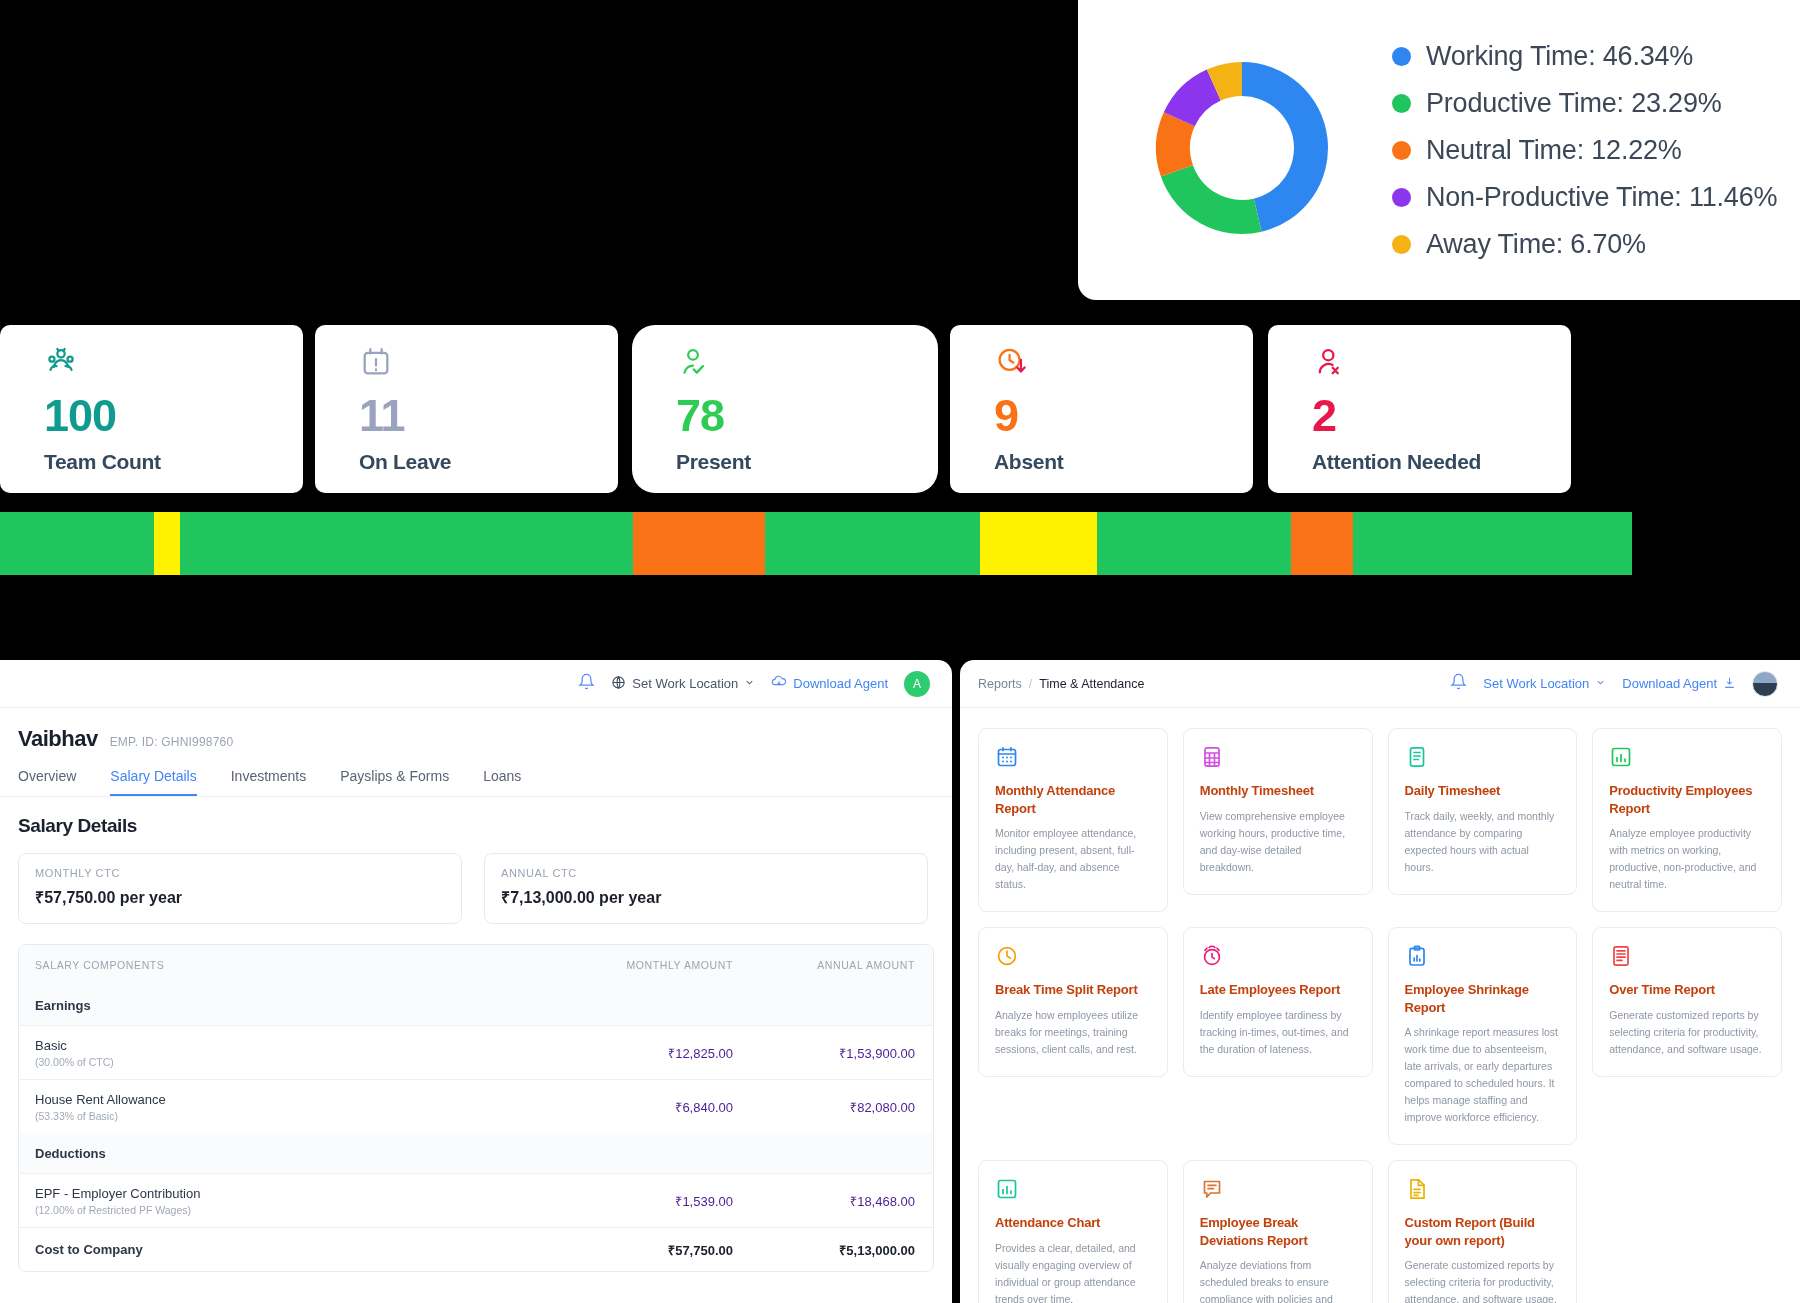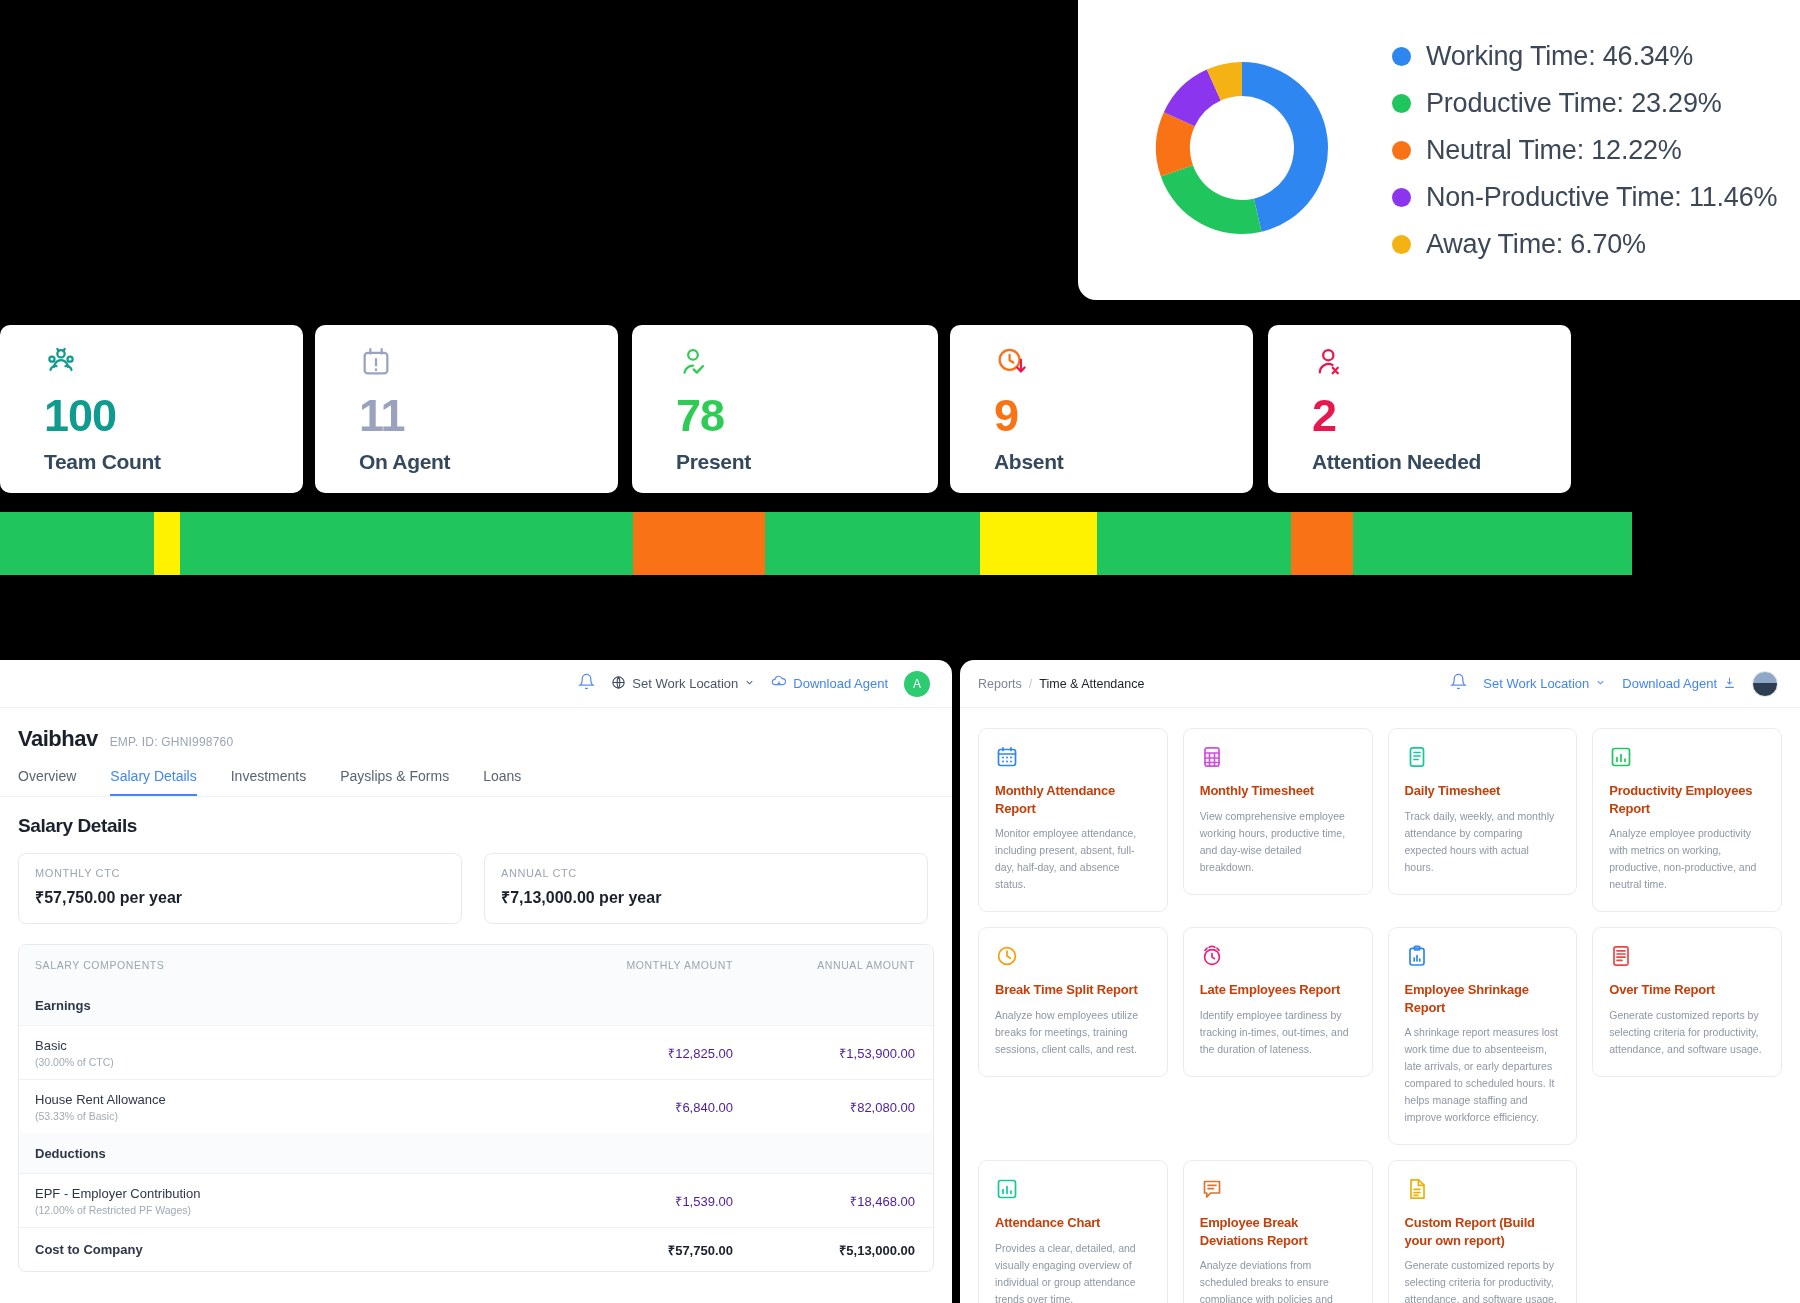--- a/index.html
+++ b/index.html
@@ -210,23 +210,23 @@
       <div class="stat-value" style="color:#0f9b8e">100</div>
       <div class="stat-label">Team Count</div>
     </div>
     <div class="stat-card" style="left: 315px; width: 303px;">
       <div class="stat-icon"><svg width="34" height="34" viewBox="0 0 24 24" fill="none" stroke="#9aa3bd" stroke-width="1.6" stroke-linecap="round" stroke-linejoin="round">
           <rect x="4" y="5.5" width="16" height="14.5" rx="2.2"></rect>
           <path d="M8 3v3M16 3v3"></path>
           <path d="M12 10v4.4M12 17.2v.6"></path>
         </svg></div>
       <div class="stat-value" style="color:#9aa3bd">11</div>
-      <div class="stat-label">On Agent</div>
-    </div>
-    <div class="stat-card" style="left: 632px; width: 306px;">
+      <div class="stat-label">On Leave</div>
+    </div>
+    <div class="stat-card" style="left: 632px; width: 306px; border-radius: 23px;">
       <div class="stat-icon"><svg width="34" height="34" viewBox="0 0 24 24" fill="none" stroke="#2ecc55" stroke-width="1.6" stroke-linecap="round" stroke-linejoin="round">
           <circle cx="12" cy="7" r="3.4"></circle>
           <path d="M6 19.5a6 6 0 016-5"></path>
           <path d="M12.5 17.2l2.2 2.3 4.3-4.6"></path>
         </svg></div>
       <div class="stat-value" style="color:#2ecc55">78</div>
       <div class="stat-label">Present</div>
     </div>
     <div class="stat-card" style="left: 950px; width: 303px;">
       <div class="stat-icon"><svg width="34" height="34" viewBox="0 0 24 24" fill="none" stroke="#f97316" stroke-width="1.6" stroke-linecap="round" stroke-linejoin="round">

